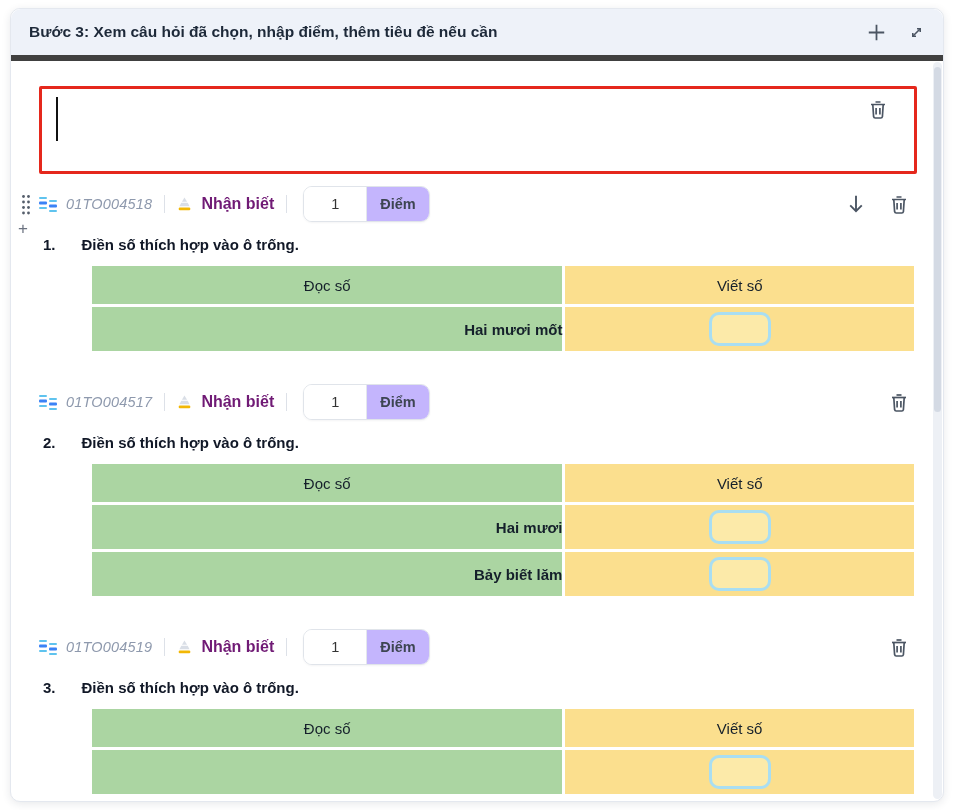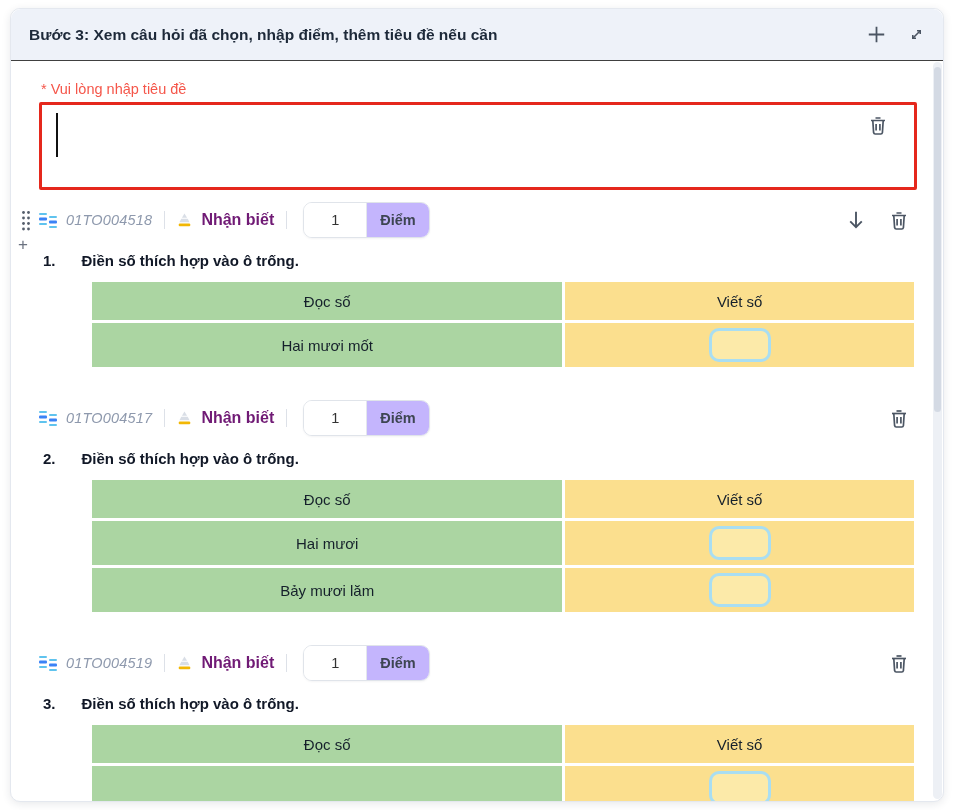--- a/index.html
+++ b/index.html
@@ -1,18 +1,18 @@
 <!DOCTYPE html>
 <html><head>
 <meta charset="utf-8">
 <style>
   * { margin:0; padding:0; box-sizing:border-box; }
   html,body { width:954px; height:810px; background:#fff; font-family:"Liberation Sans","DejaVu Sans",sans-serif; color:#1d2939; }
   .card { position:absolute; left:10px; top:8px; width:934px; height:794px; background:#fff; border:1px solid #e4e8ef; border-radius:10px; box-shadow:0 2px 8px rgba(30,41,59,.10); overflow:hidden; }
-  .card-header { height:52px; background:#eef2f9; border-bottom:1px solid #404040; display:flex; align-items:center; padding:0 18px; border-radius:10px 10px 0 0; }
+  .card-header { height:52px; background:#eef2f9; border-bottom:6px solid #404040; display:flex; align-items:center; padding:0 18px; border-radius:10px 10px 0 0; }
   .card-title { font-size:15.5px; font-weight:700; color:#1d2939; }
   .header-actions { margin-left:auto; display:flex; align-items:center; gap:22px; }
   .icon-btn { background:none; border:none; cursor:pointer; padding:0; display:flex; align-items:center; }
   .content { position:relative; padding:20px 26px 0 28px; height:742px; overflow:hidden; }
   .error-label { color:#f5564a; font-size:14.5px; font-weight:400; margin-left:2px; }
   .title-box { position:relative; margin-top:5px; height:88px; border:3px solid #e5281c; background:#fff; border-radius:2px; }
   .title-box textarea { width:100%; height:100%; border:none; outline:none; resize:none; font-family:inherit; font-size:15px; padding:10px 40px 10px 14px; background:transparent; }
   .caret { position:absolute; left:14px; top:8px; width:1.5px; height:44px; background:#111; }
   .box-trash { position:absolute; right:26px; top:10px; }
   .q-block { position:relative; }
@@ -22,21 +22,21 @@
   .q-level { color:#701a75; font-size:16px; font-weight:600; }
   .v-div { width:1px; height:18px; background:#dde1e8; margin:0 3px; }
   .pt-group { display:flex; align-items:stretch; height:36px; border:1px solid #e0e4ea; border-radius:9px; overflow:hidden; margin-left:4px; box-shadow:0 1px 2px rgba(30,41,59,.05); }
   .pt-input { width:62px; border:none; outline:none; text-align:center; font-size:14.5px; color:#333; font-family:inherit; }
   .pt-addon { background:#c4b5fd; display:flex; align-items:center; padding:0 13px; font-size:14.5px; font-weight:700; color:#3d4552; border-left:1px solid #e4e7ed; }
   .q-head-actions { margin-left:auto; display:flex; align-items:center; gap:24px; padding-right:8px; }
   .q-prompt { display:flex; gap:26px; margin:14px 0 0 4px; font-size:15px; font-weight:700; color:#111827; }
   .q-table { border-collapse:separate; border-spacing:3px; margin:10px 0 0 50px; }
   .q-table th { font-weight:400; }
   .q-table th, .q-table td { font-size:15px; color:#15202b; text-align:center; height:38px; padding:0; }
-  .q-table tbody td { height:44px; font-weight:400; }
+  .q-table tbody td { height:44px; font-weight:700;text-align:right; }
   .col-read { width:480px; }
   .col-write { width:355px; }
   .cell-green { background:#abd5a2; }
   .cell-yellow { background:#fbdf8e; }
   .answer-box { width:62px; height:34px; margin:0 auto; border:3px solid #a9def2; border-radius:10px; background:#fceaa9; }
   .drag-handle { position:absolute; left:-18px; top:8px; cursor:grab; }
   .add-inline { position:absolute; left:-21px; top:34px; background:none; border:none; cursor:pointer; font-size:17px; color:#6b7280; line-height:1; }
   .scrollbar-track { position:absolute; right:1px; top:53px; bottom:2px; width:9px; background:#edf0f5; border-radius:5px; }
   .scrollbar-thumb { position:absolute; left:1px; top:5px; width:7px; height:345px; background:#d4dae4; border-radius:4px; }
   svg { display:block; }
@@ -57,21 +57,20 @@
         <svg width="17" height="17" viewBox="0 0 16 16" fill="none" stroke="#4b5563" stroke-width="1.5">
             <path d="M4.5 11.5l7-7"></path>
             <path d="M8.5 4.5h3v3" fill="none"></path>
             <path d="M7.5 11.5h-3v-3" fill="none"></path>
           </svg>
       </button>
     </span>
   </div>
 
   <div class="content">
-    <div class="error-label">* Vui lòng nhập tiêu đề</div>
 
     <div class="title-box">
       <textarea spellcheck="false" style=""></textarea>
       <div class="caret"></div>
       <button class="icon-btn box-trash">
         <svg width="20" height="21" viewBox="0 0 20 21" fill="none" stroke="#4b5563" stroke-width="1.7">
             <path d="M3 5.5h14"></path>
             <path d="M7.5 3h5"></path>
             <path d="M4.8 5.5l.8 12.2a1.6 1.6 0 0 0 1.6 1.3h5.6a1.6 1.6 0 0 0 1.6-1.3l.8-12.2"></path>
             <path d="M8.1 9v6.5M11.9 9v6.5"></path>
@@ -216,21 +215,21 @@
         </tr>
       </thead>
       <tbody>
               <tr>
                 <td class="cell-green">Hai mươi</td>
                 <td class="cell-yellow">
                   <div class="answer-box"></div>
                 </td>
               </tr>
               <tr>
-                <td class="cell-green">Bảy mươi lăm</td>
+                <td class="cell-green">Bảy biết lăm</td>
                 <td class="cell-yellow">
                   <div class="answer-box"></div>
                 </td>
               </tr>
             </tbody>
     </table>
   </div>
 
   <div class="q-block">
 

